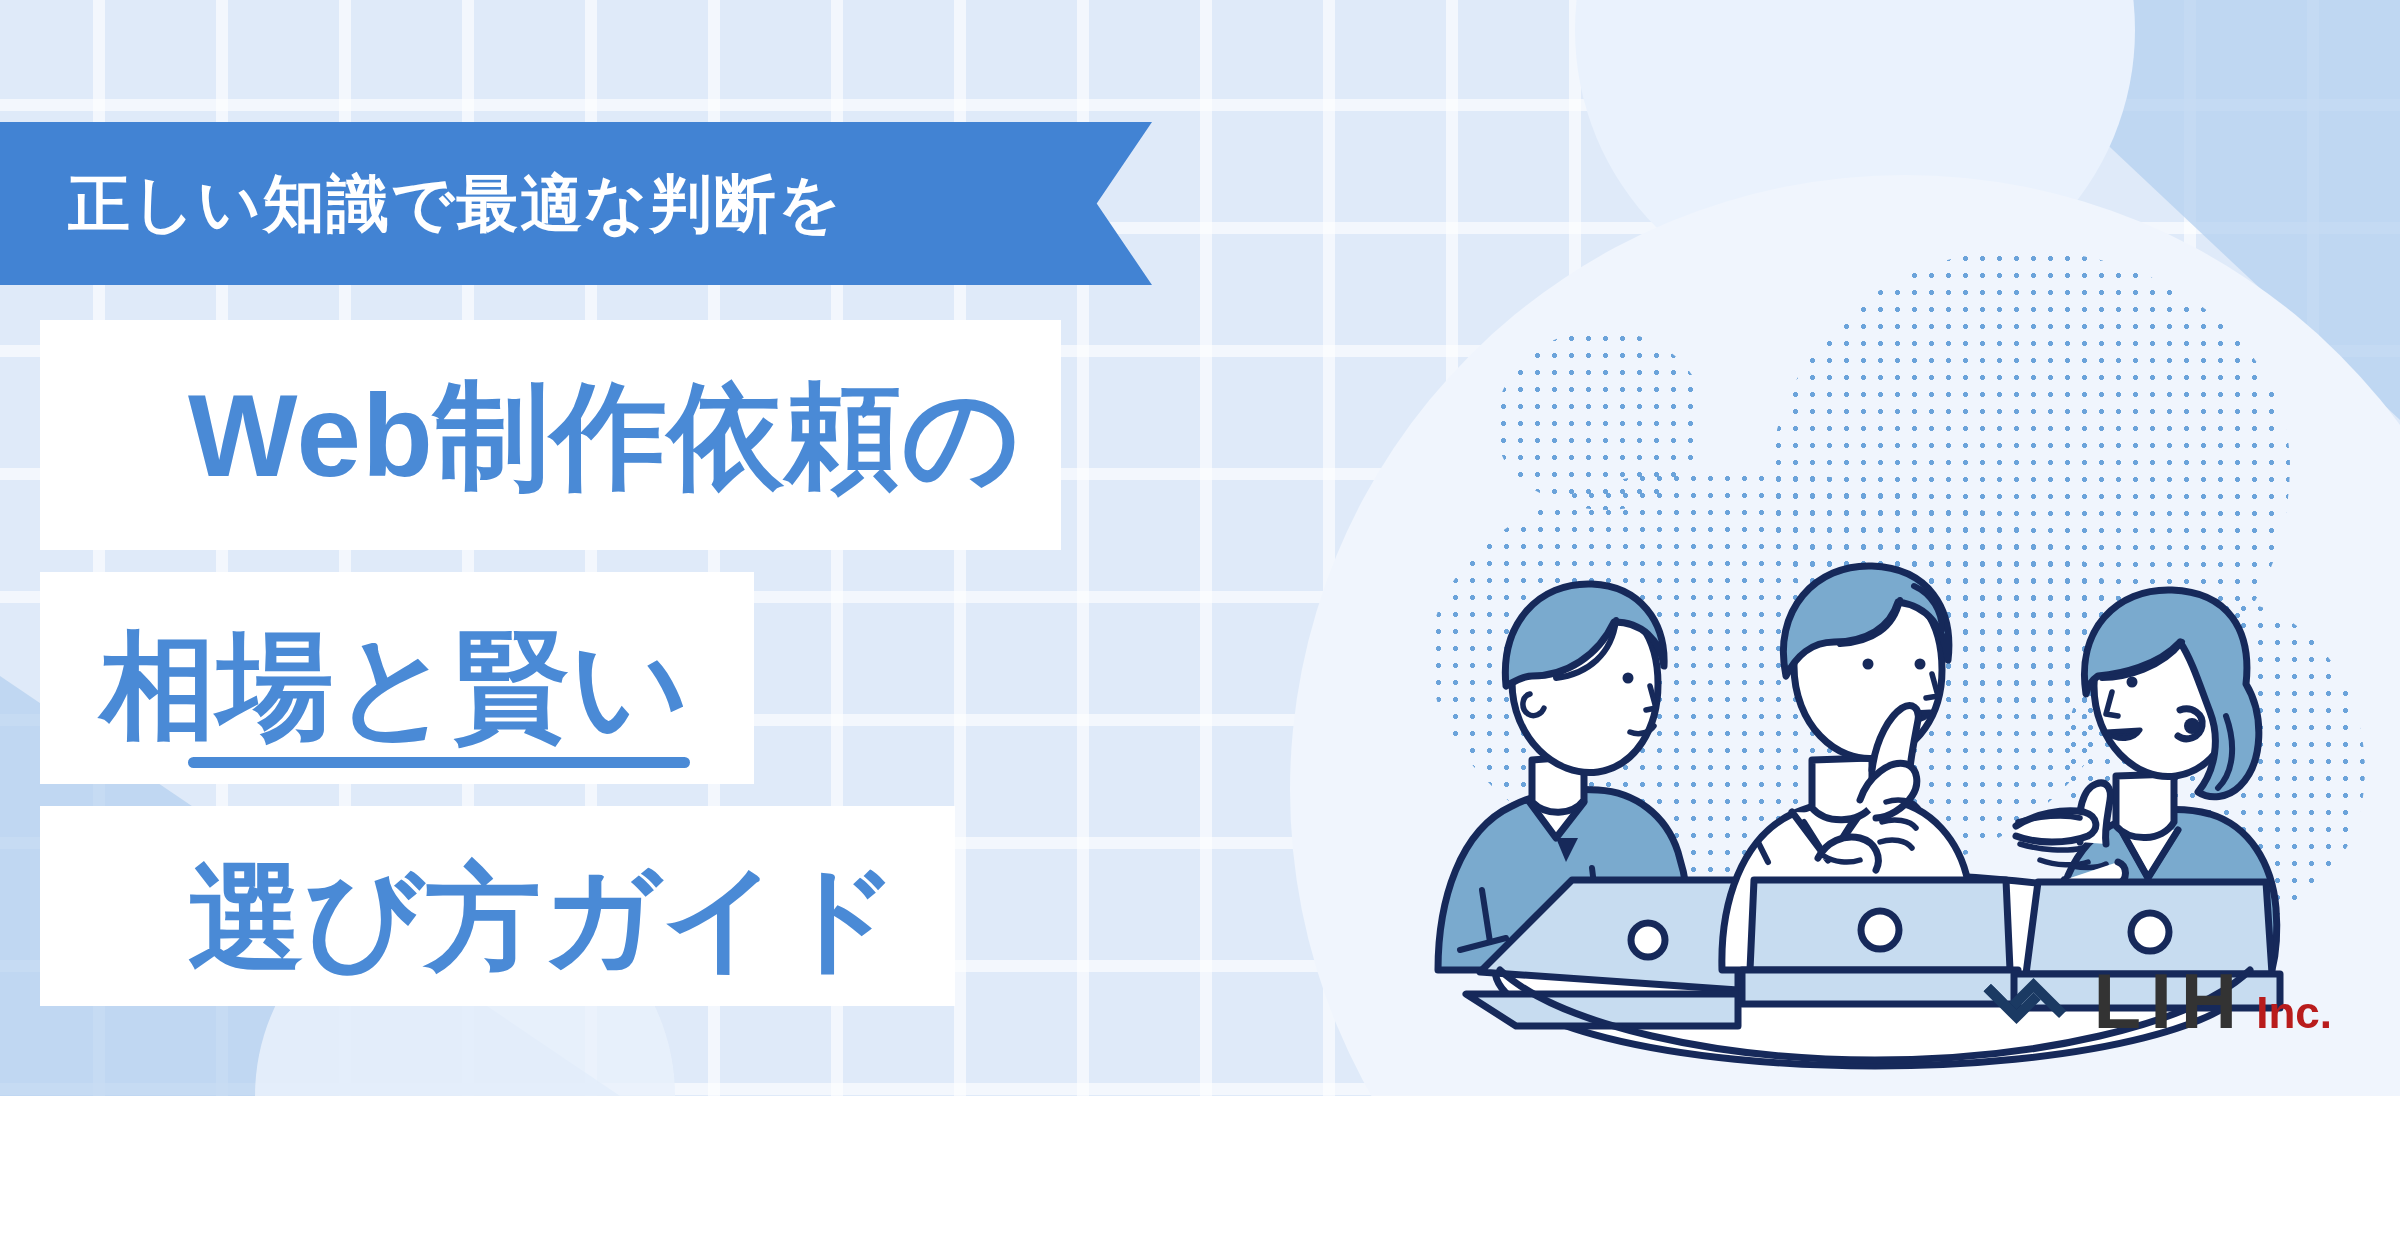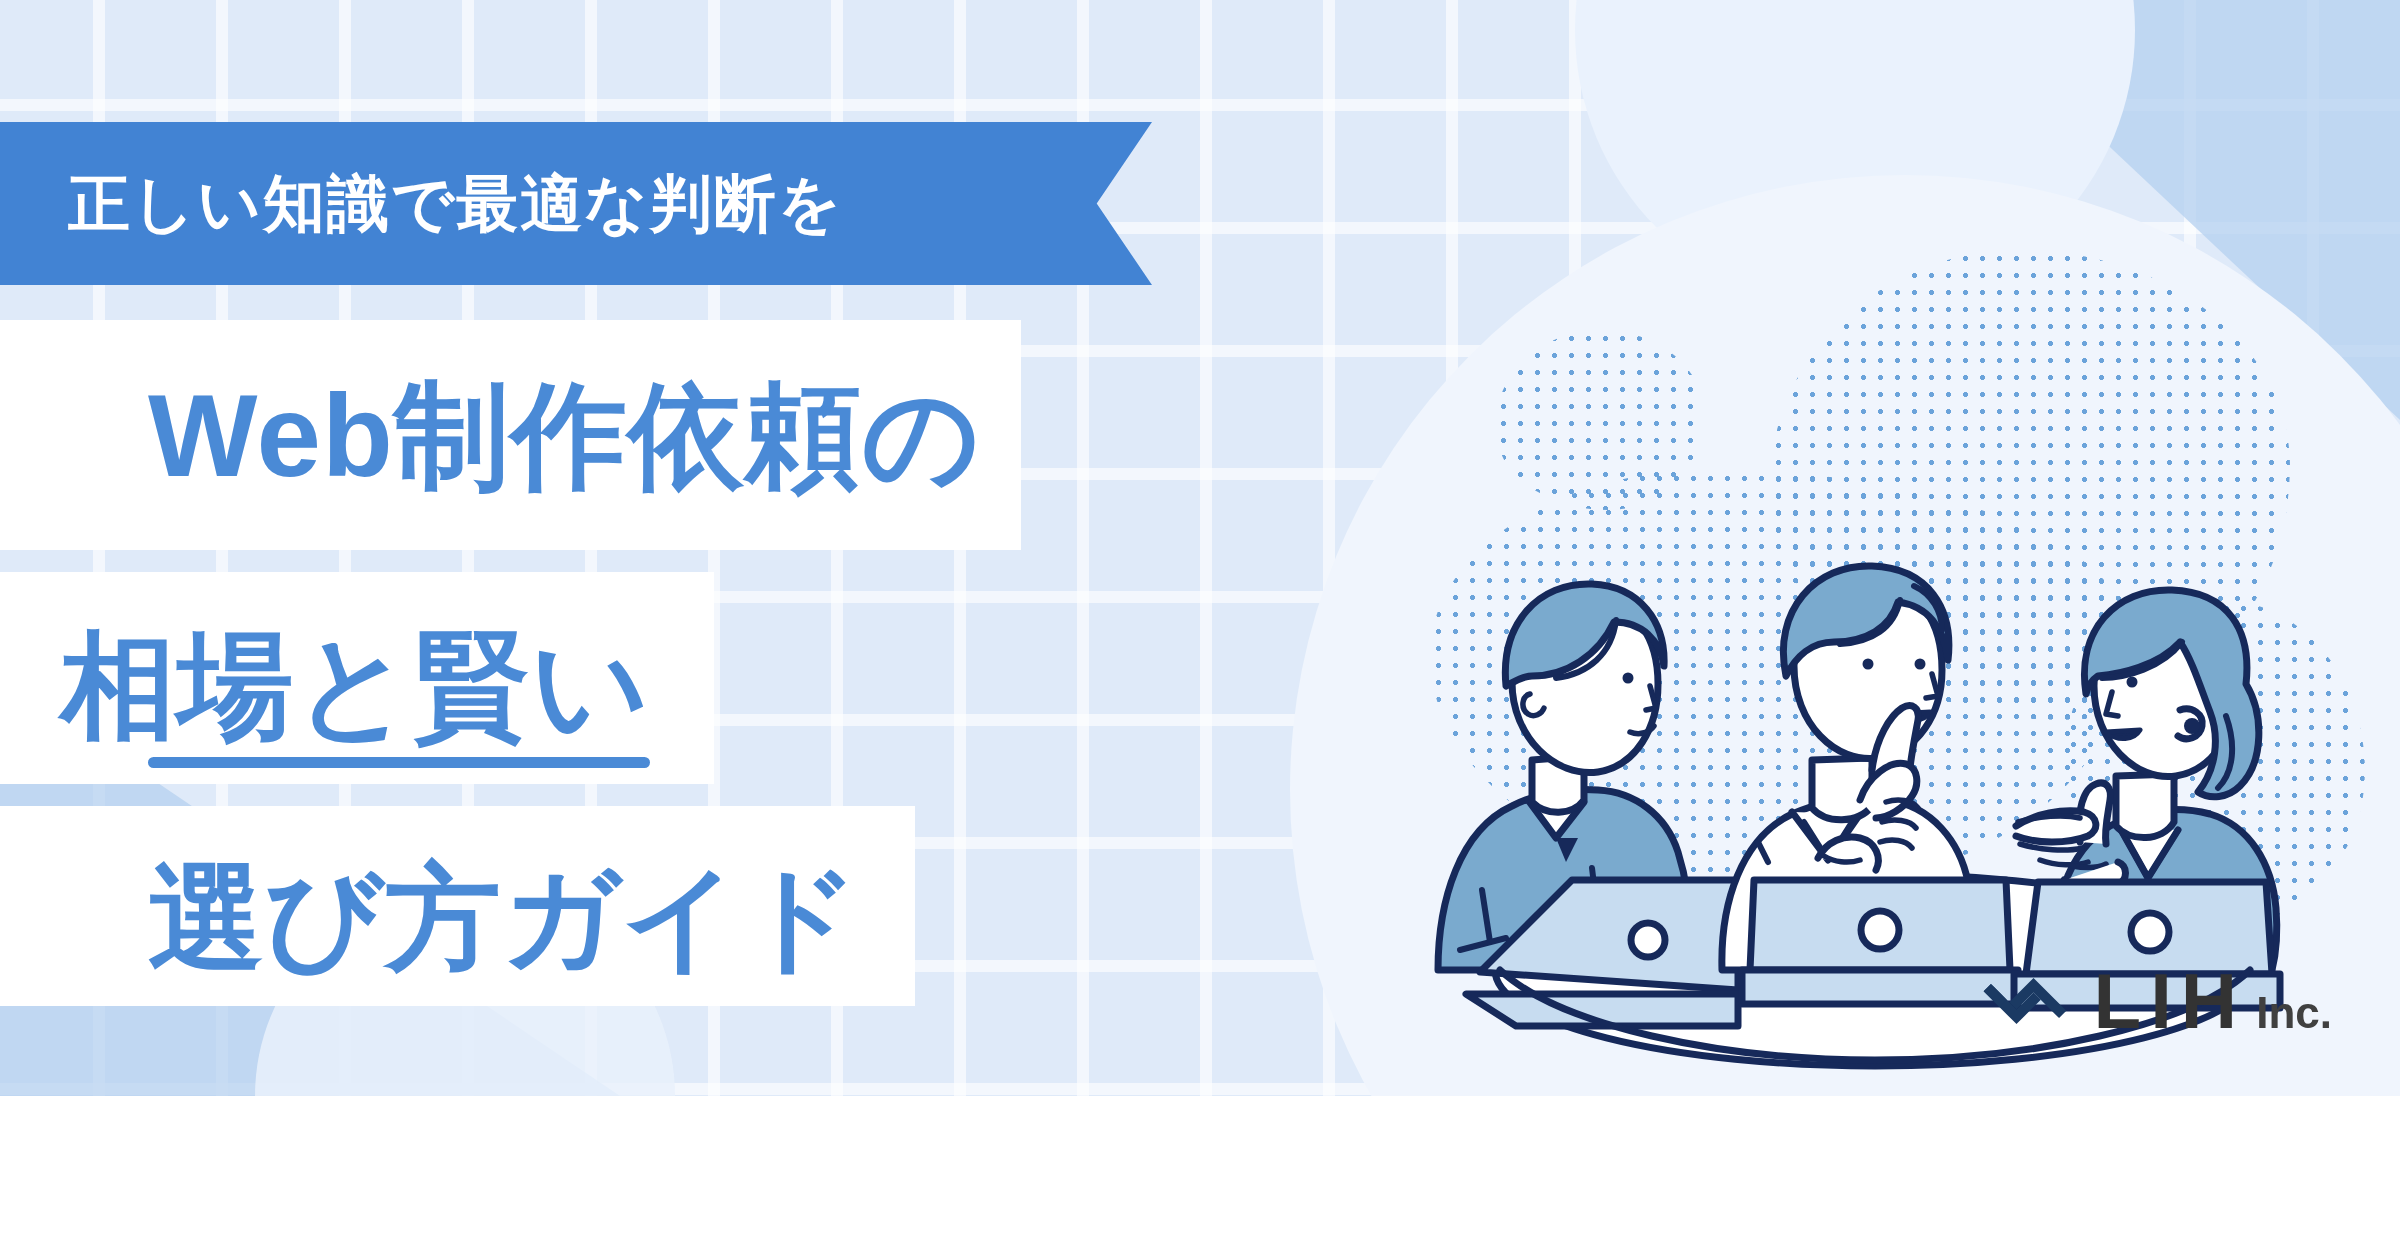--- a/index.html
+++ b/index.html
@@ -123,20 +123,21 @@
 
   
   .headline {
     position: absolute;
     left: 0;
     top: 320px;
   }
   .hl-row {
     display: block;
     margin-bottom: 22px;
+    margin-left: 40px;
   }
   .hl-box {
     display: inline-block;
     background: #ffffff;
     color: #4a8ad6;
     font-size: 116px;
     font-weight: 700;
     line-height: 1;
     letter-spacing: 1px;
     white-space: nowrap;
@@ -174,21 +175,21 @@
   .logo-lih {
     font-size: 78px;
     font-weight: 700;
     color: #333333;
     letter-spacing: 9px;
     line-height: 1;
   }
   .logo-inc {
     font-size: 44px;
     font-weight: 700;
-    color: #404040;
+    color: #b91c1c;
     letter-spacing: 0px;
     line-height: 1;
     margin-top: 24px;
   }
 
   
   .illo {
     position: absolute;
     left: 1420px;
     top: 470px;

